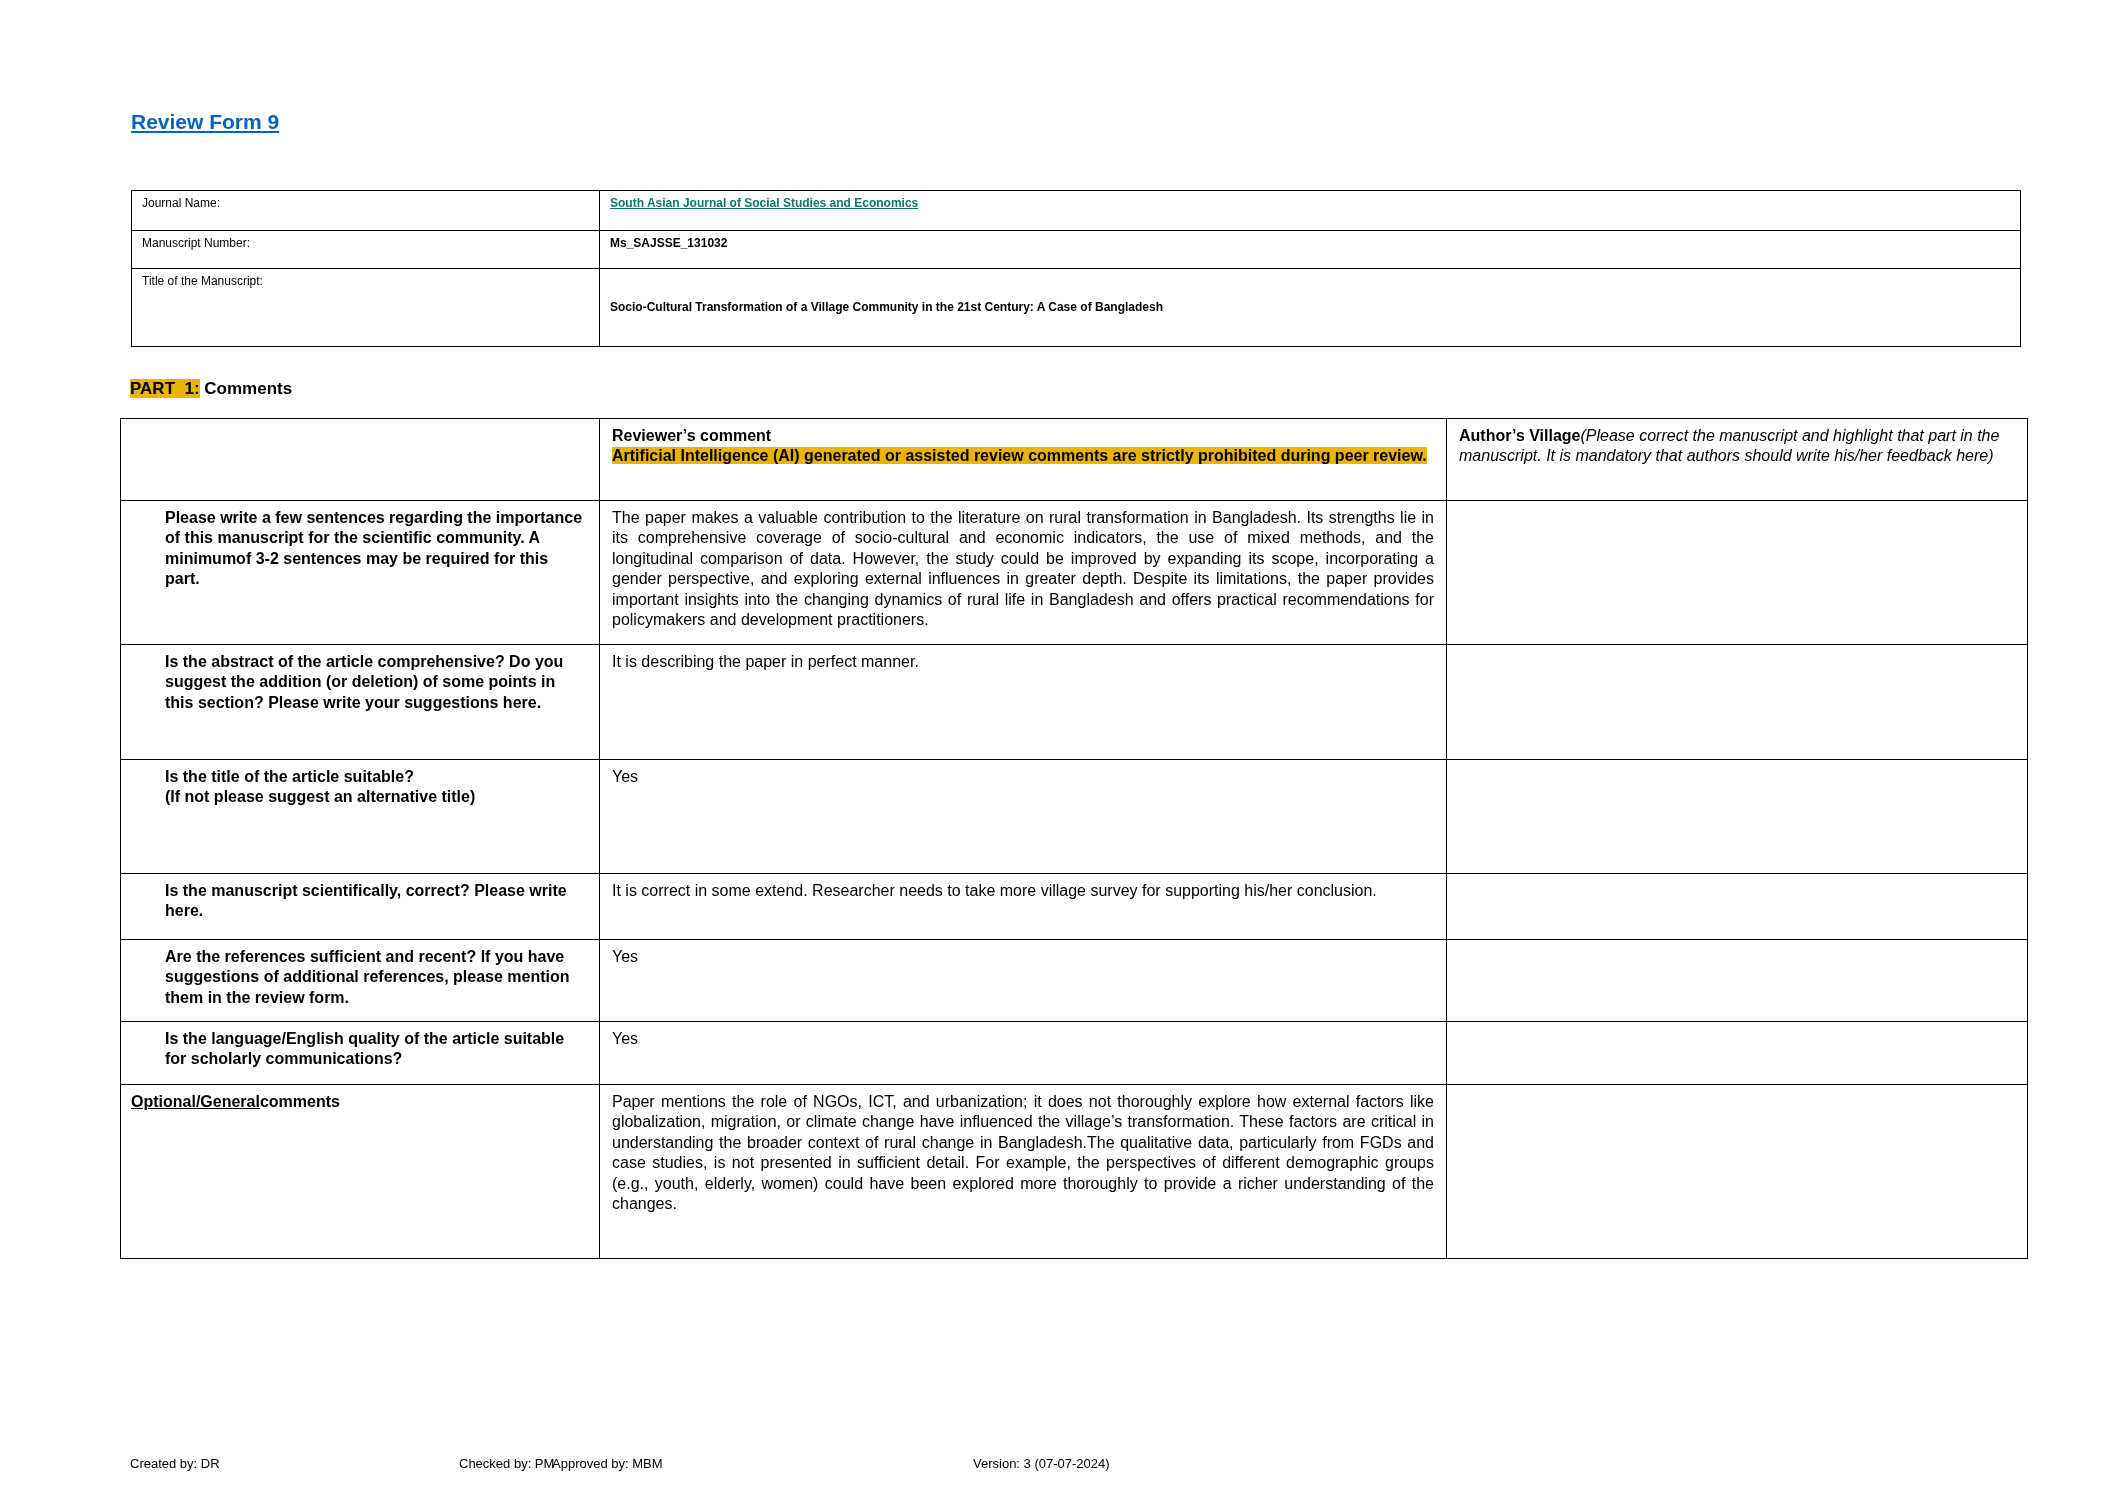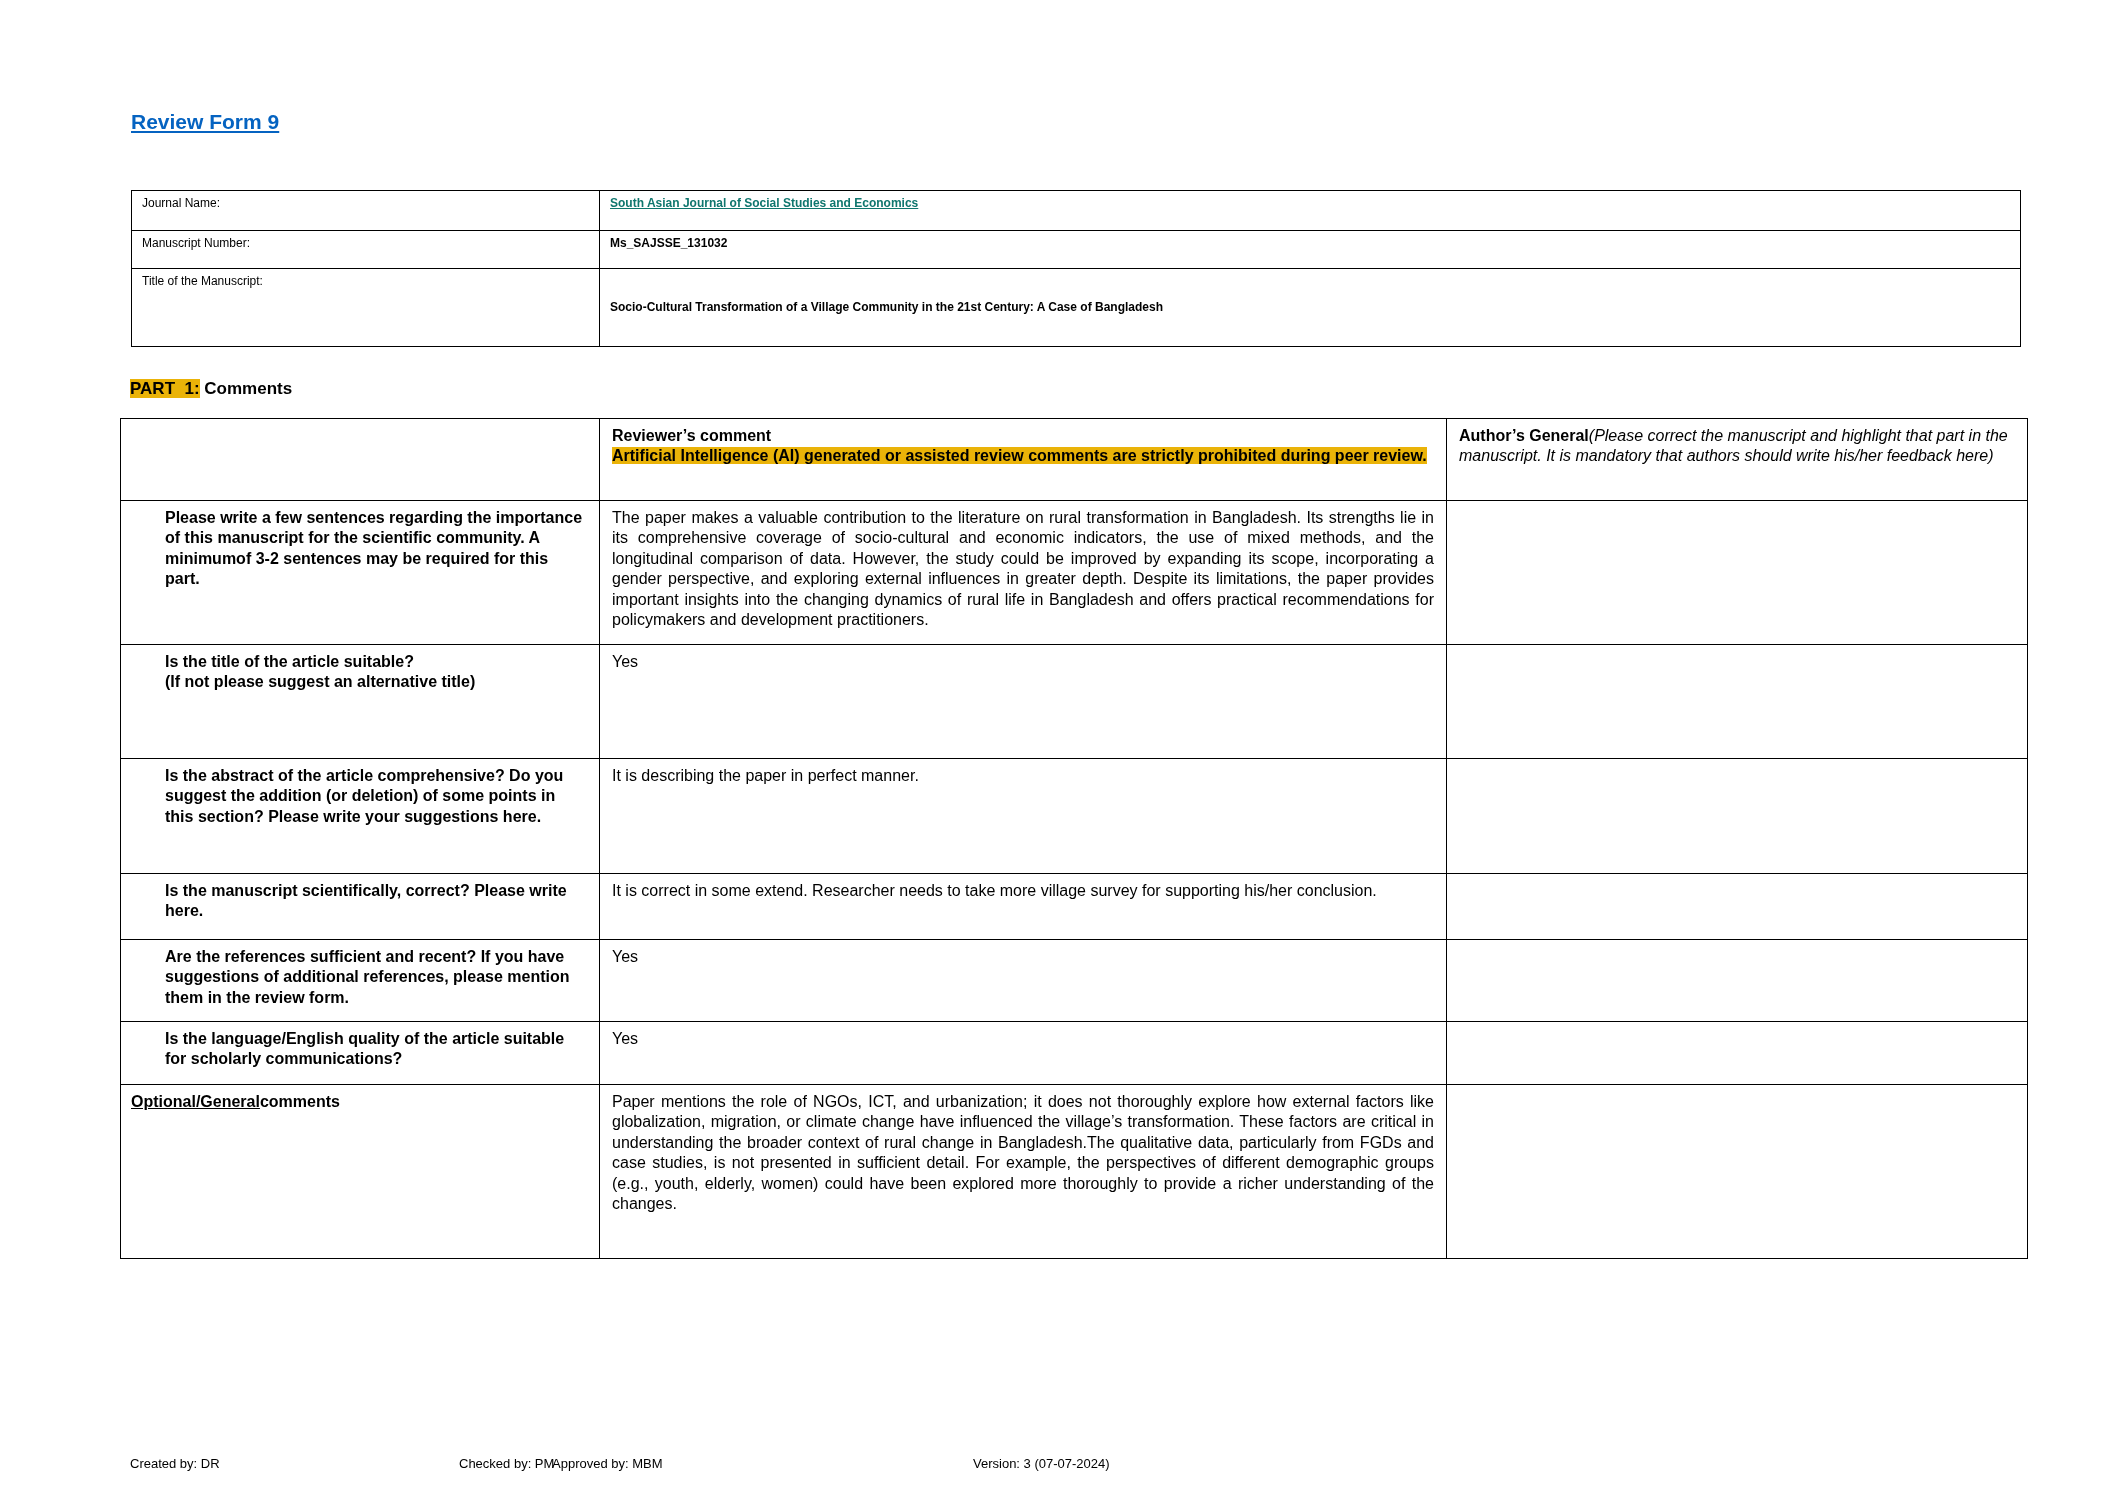--- a/index.html
+++ b/index.html
@@ -106,39 +106,39 @@
         <col style="width:847px">
         <col>
       </colgroup>
     <tbody>
       <tr style="height:82px">
         <td></td>
         <td>
           <div class="bold">Reviewer’s comment</div>
           <div><span class="hl bold">Artificial Intelligence (AI) generated or assisted review comments are strictly prohibited during peer review.</span></div>
         </td>
-        <td><span class="bold">Author’s General</span><span class="italic">(Please correct the manuscript and highlight that part in the manuscript. It is mandatory that authors should write his/her feedback here)</span></td>
+        <td><span class="bold">Author’s Village</span><span class="italic">(Please correct the manuscript and highlight that part in the manuscript. It is mandatory that authors should write his/her feedback here)</span></td>
       </tr>
 
       <tr style="height:144px">
         <td class="q-cell">Please write a few sentences regarding the importance of this manuscript for the scientific community. A minimumof 3-2 sentences may be required for this part.</td>
         <td class="c-cell justify">The paper makes a valuable contribution to the literature on rural transformation in Bangladesh. Its strengths lie in its comprehensive coverage of socio-cultural and economic indicators, the use of mixed methods, and the longitudinal comparison of data. However, the study could be improved by expanding its scope, incorporating a gender perspective, and exploring external influences in greater depth. Despite its limitations, the paper provides important insights into the changing dynamics of rural life in Bangladesh and offers practical recommendations for policymakers and development practitioners.</td>
         <td class="f-cell"></td>
       </tr>
 
+      <tr style="height:115px">
+        <td class="q-cell">Is the abstract of the article comprehensive? Do you suggest the addition (or deletion) of some points in this section? Please write your suggestions here.</td>
+        <td class="c-cell">It is describing the paper in perfect manner.</td>
+        <td class="f-cell"></td>
+      </tr>
+
       <tr style="height:114px">
         <td class="q-cell">Is the title of the article suitable?
 (If not please suggest an alternative title)</td>
         <td class="c-cell">Yes</td>
-        <td class="f-cell"></td>
-      </tr>
-
-      <tr style="height:115px">
-        <td class="q-cell">Is the abstract of the article comprehensive? Do you suggest the addition (or deletion) of some points in this section? Please write your suggestions here.</td>
-        <td class="c-cell">It is describing the paper in perfect manner.</td>
         <td class="f-cell"></td>
       </tr>
 
       <tr style="height:66px">
         <td class="q-cell">Is the manuscript scientifically, correct? Please write here.</td>
         <td class="c-cell">It is correct in some extend. Researcher needs to take more village survey for supporting his/her conclusion.</td>
         <td class="f-cell"></td>
       </tr>
 
       <tr style="height:82px">

